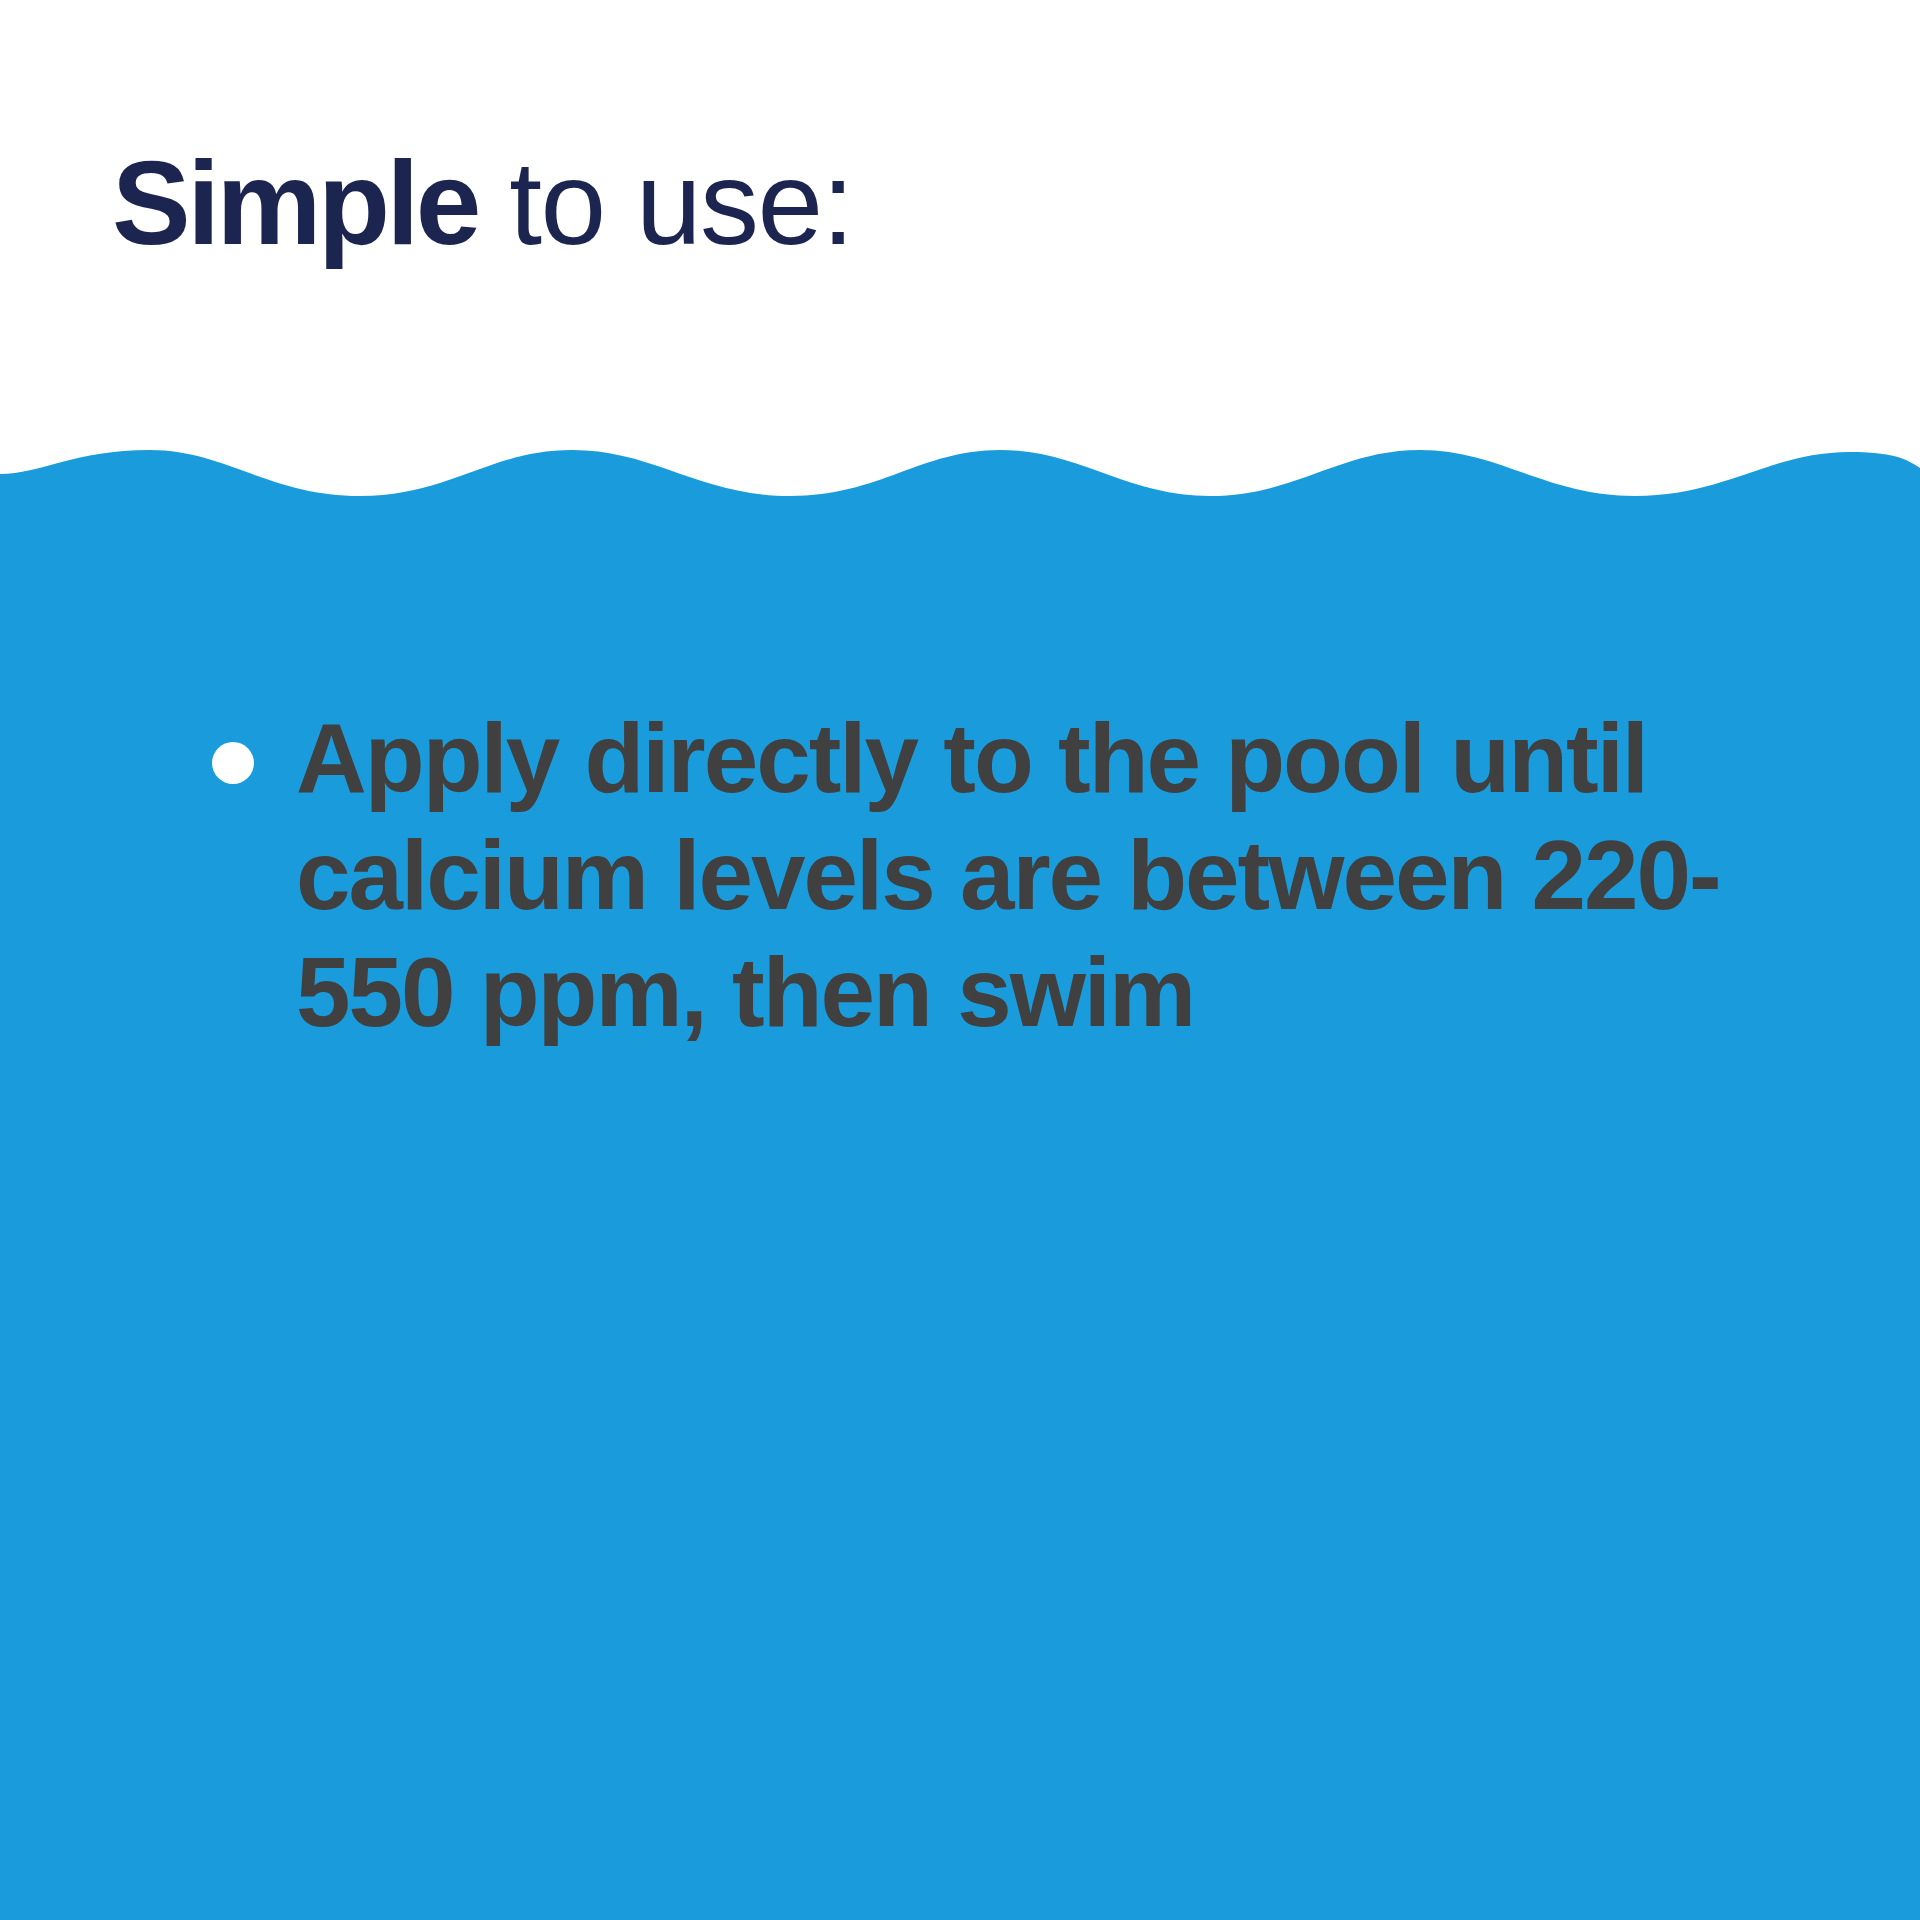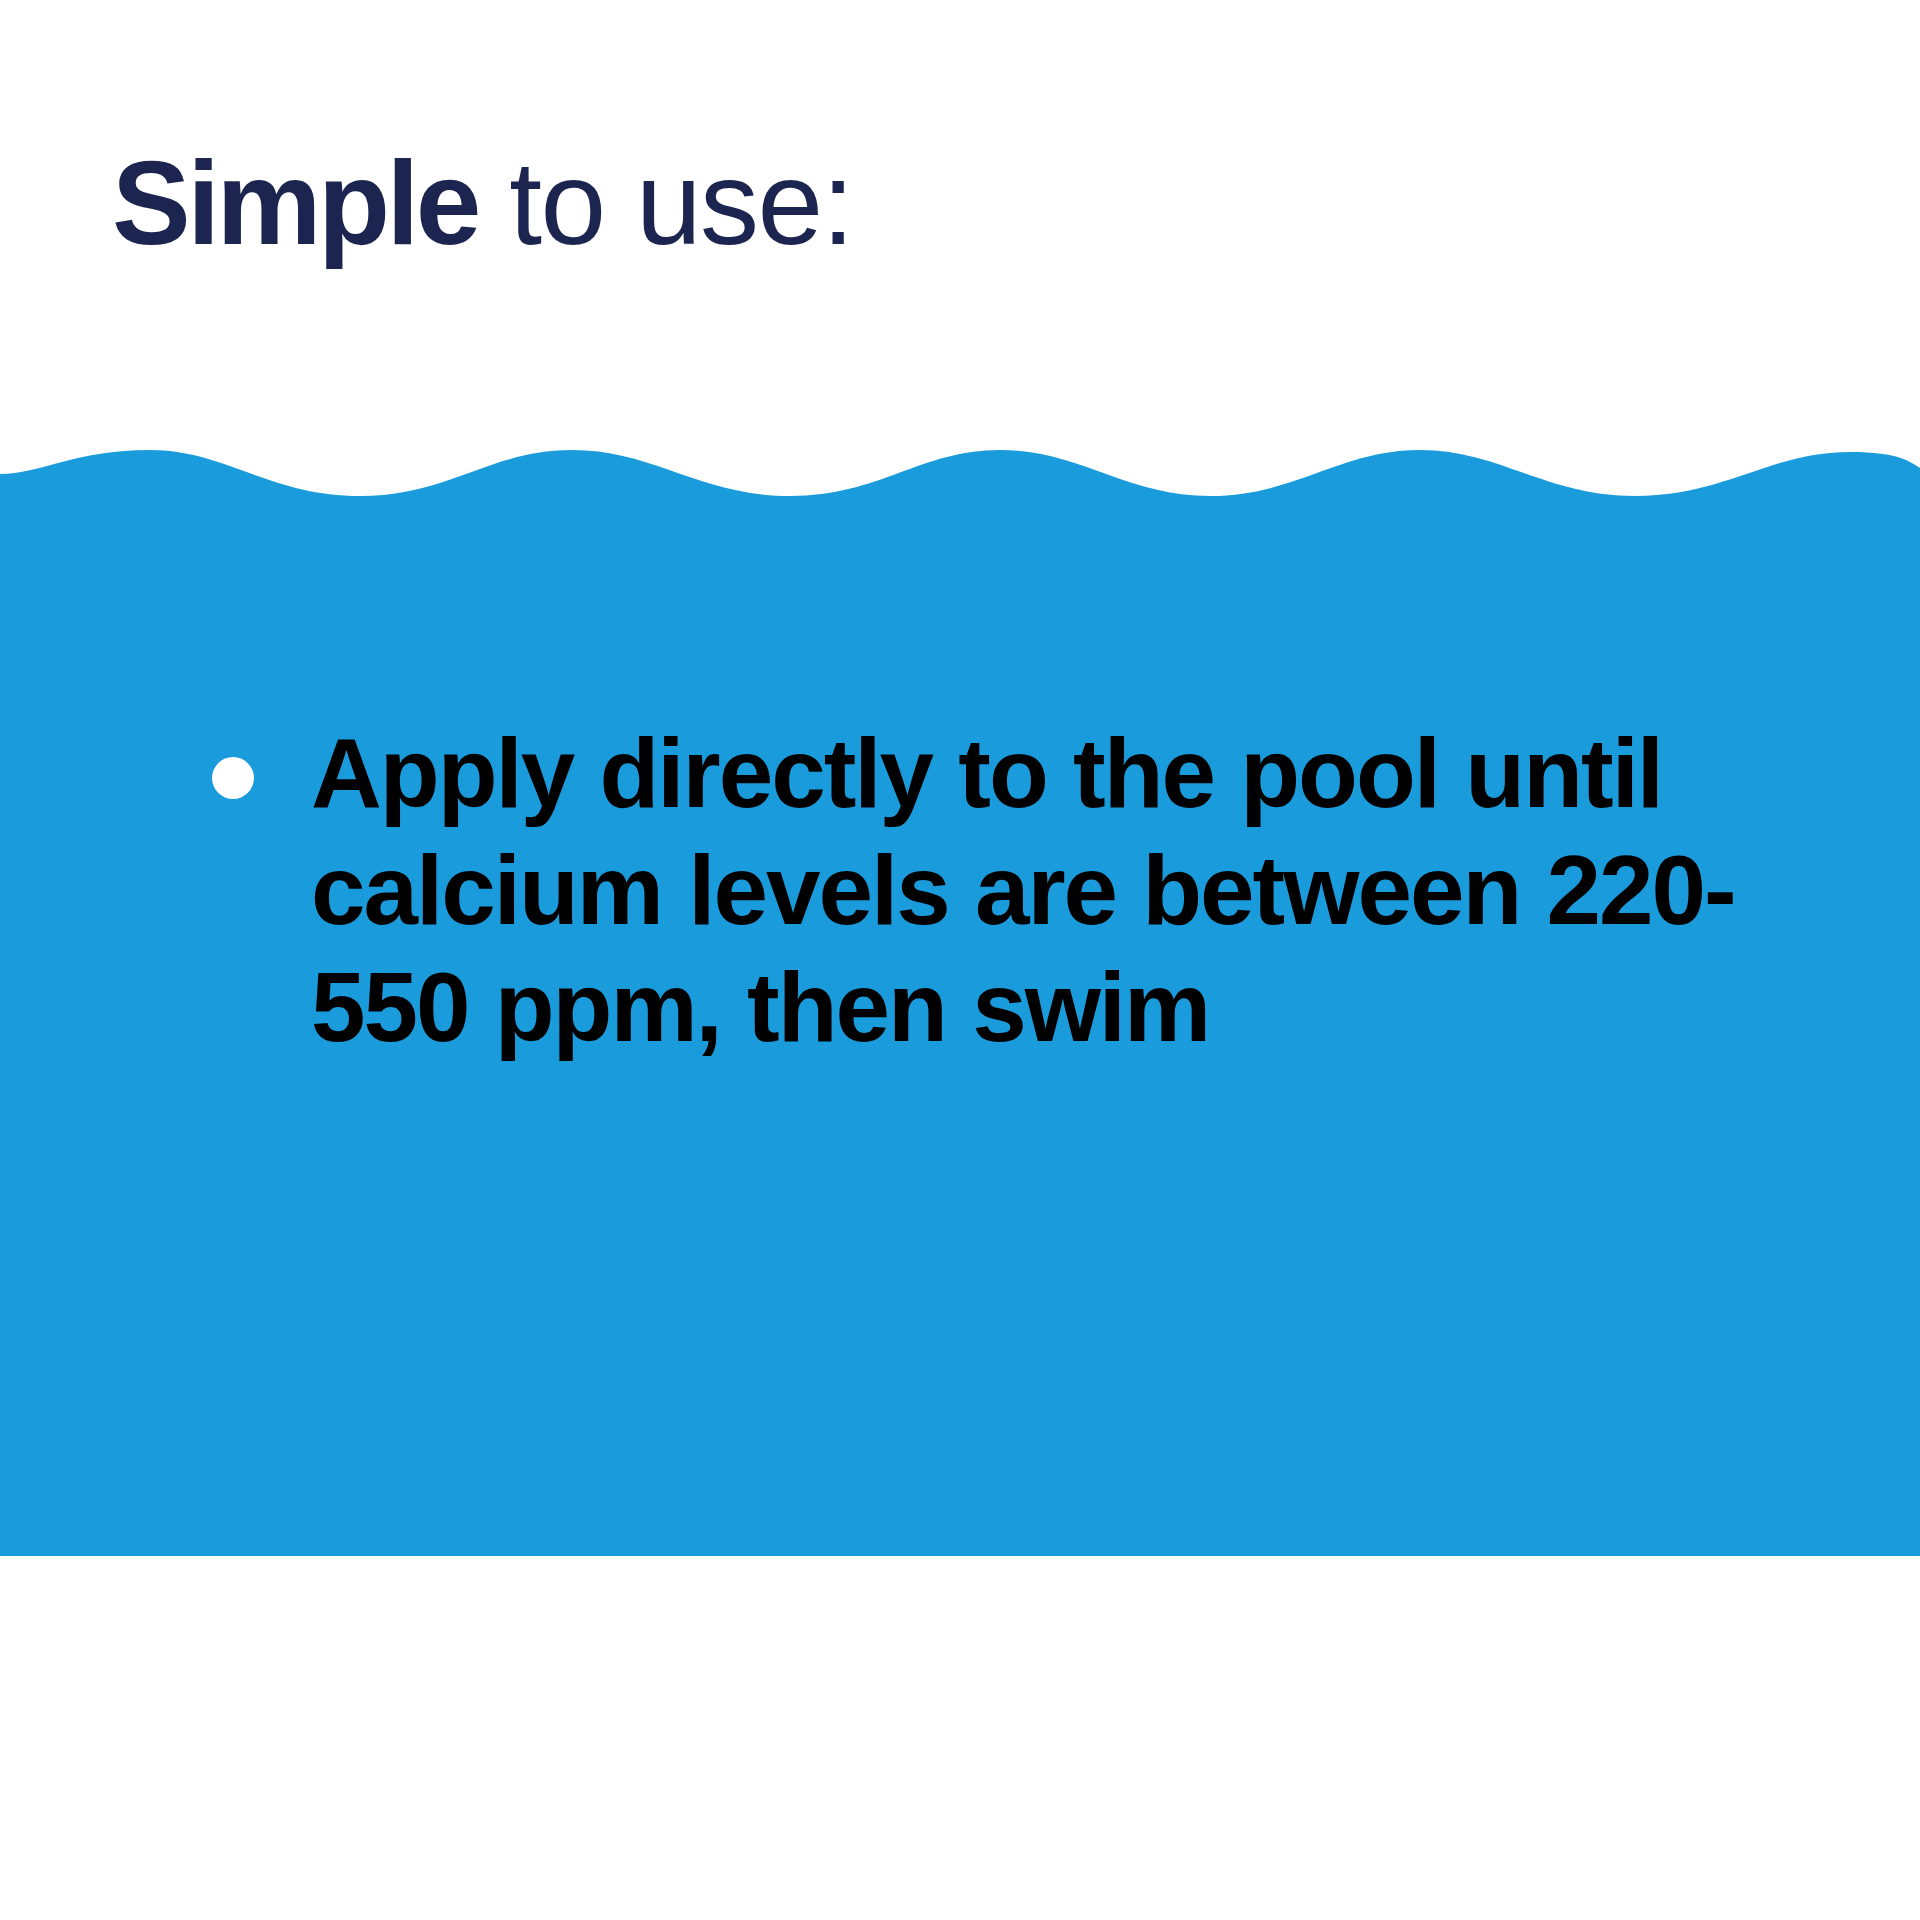--- a/index.html
+++ b/index.html
@@ -10,21 +10,21 @@
     width: 1920px;
     height: 1920px;
     background: #ffffff;
     font-family: "Liberation Sans", sans-serif;
     overflow: hidden;
   }
 
   #stage {
     position: relative;
     width: 1920px;
-    height: 1556px;
+    height: 1920px;
     background: #ffffff;
     overflow: hidden;
   }
 
   
   .heading-band {
     position: absolute;
     left: 0;
     top: 0;
     width: 1920px;
@@ -94,26 +94,26 @@
     left: 26px;
     top: 42px;
     width: 42px;
     height: 42px;
     border-radius: 50%;
     background: #ffffff;
   }
 
   .bullet-text {
     display: block;
-    margin: 15px;
+    margin: 0;
     font-size: 98px;
     line-height: 117px;
     font-weight: 700;
     letter-spacing: -2px;
-    color: #000000;
+    color: #404040;
     word-spacing: 1px;
   }
 </style>
 </head>
 <body>
 
 <div id="stage">
 
   <div class="heading-band">
     <h1 class="page-title">

